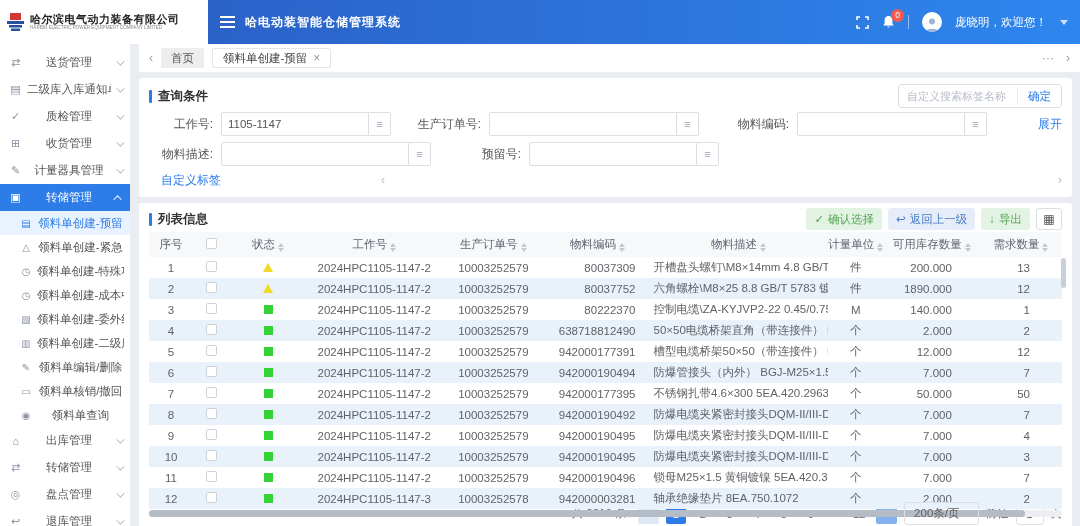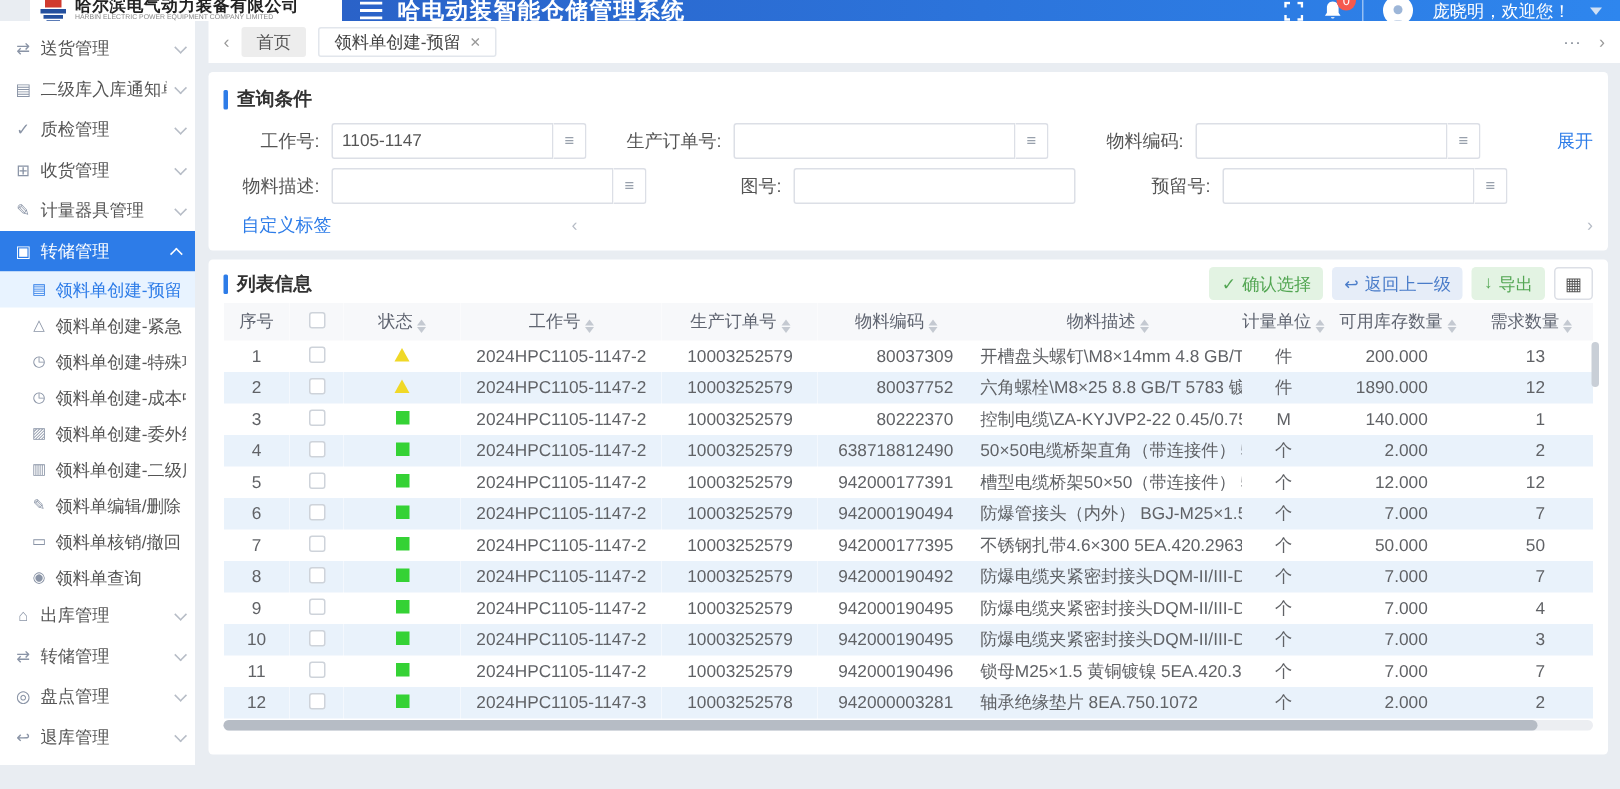--- a/index.html
+++ b/index.html
@@ -1,43 +1,43 @@
 <!DOCTYPE html>
 <html><head>
 <meta charset="utf-8">
 <style>
   * { box-sizing: border-box; margin: 0; padding: 0; }
   html,body { width:1080px; height:526px; overflow:hidden;
     font-family:"Liberation Sans","DejaVu Sans",sans-serif; font-size:12px; color:#333; background:#e9edf2; }
 
   
-  .topbar { height:14px; display:flex;margin-left:20px; }
+  .topbar { height:44px; display:flex; }
   .logo-area { width:208px; background:#fff; display:flex; align-items:center; padding:0 4px 0 6px; gap:5px; flex-shrink:0; }
   .logo-text { line-height:1.05; }
   .company-cn { font-size:11px; font-weight:bold; color:#222; letter-spacing:.5px; white-space:nowrap; }
   .company-en { font-size:5px; color:#888; white-space:nowrap; transform:scale(.92); transform-origin:left; }
   .topbar-main { flex:1; background:linear-gradient(90deg,#2a62c8,#2e86ee); display:flex; align-items:center; color:#fff; padding:0 12px; gap:10px; }
-  .app-title { font-size:15px; font-weight:bold; letter-spacing:1px; }
+  .app-title { font-size:12px; font-weight:bold; letter-spacing:1px; }
   .topbar-right { margin-left:auto; display:flex; align-items:center; gap:13px; }
   .tb-icon { display:flex; align-items:center; cursor:pointer; position:relative; }
   .badge { position:absolute; top:-6px; right:-9px; background:#f5594e; color:#fff; font-size:8.5px;
     min-width:13px; height:13px; line-height:13px; border-radius:8px; text-align:center; padding:0 2px; }
   .tb-divider { width:1px; height:14px; background:rgba(255,255,255,.5); }
   .avatar { width:20px; height:20px; border-radius:50%; background:#fff; display:flex; align-items:flex-end; justify-content:center; overflow:hidden; }
   .greeting { font-size:11.5px; white-space:nowrap; }
   .caret-down { width:0; height:0; border-left:4px solid transparent; border-right:4px solid transparent; border-top:5px solid #cfe0f5; }
 
   
   .body-row { display:flex; height:496px; }
   aside { width:130px; background:#fff; overflow:hidden; padding-top:5px; flex-shrink:0; }
   main { flex:1; margin-left:9px; display:flex; flex-direction:column; min-width:0; }
 
   
   .side-item { height:27px; display:flex; align-items:center; padding:0 8px 0 9px; gap:5px; cursor:pointer; color:#555; font-size:11.5px; }
-  .side-item .s-label, .side-child .s-label { flex:1; white-space:nowrap; overflow:hidden; }
+  .side-item .s-label, .side-child .s-label { flex:1; white-space:nowrap; overflow:hidden;text-align:center; }
   .s-icon { width:13px; color:#8a94a6; font-size:11px; text-align:center; flex-shrink:0; }
   .chev { width:6px; height:6px; border-right:1.3px solid #b6bcc6; border-bottom:1.3px solid #b6bcc6;
     transform:rotate(45deg) translateY(-2px); flex-shrink:0; }
   .side-item.active { background:#2d7ce8; color:#fff; }
   .side-item.active .s-icon { color:#fff; }
   .side-item.active .chev { border-color:#fff; transform:rotate(-135deg) translateY(-2px); }
   .side-child { height:24px; display:flex; align-items:center; gap:5px; padding:0 6px 0 20px; cursor:pointer; color:#555; font-size:11.5px; }
   .side-child .s-icon { font-size:10px; width:12px; }
   .side-child.selected { background:#e8f3ff; color:#2d7ce8; }
   .side-child.selected .s-icon { color:#2d7ce8; }
@@ -279,20 +279,25 @@
         <span class="tab-nav">›</span>
       </div>
     </div>
 
     <div class="content">
 
       <section class="card">
         <div class="card-head">
           <span class="head-bar"></span>
           <span>查询条件</span>
+          <div class="tag-search">
+            <input placeholder="自定义搜索标签名称" style="">
+            <span class="tag-divider"></span>
+            <button class="tag-confirm">确定</button>
+          </div>
         </div>
         <div id="query-rows">
             <div class="q-row">
               <div class="q-field" style="margin-right: 26px; justify-content: center;">
                 <span class="q-label">工作号:</span>
                 <input class="q-input" style="width: 148px;" value="1105-1147">
                 <span class="q-append">≡</span>
               </div>
               <div class="q-field" style="margin-right: 26px;">
                 <span class="q-label">生产订单号:</span>
@@ -306,24 +311,20 @@
               </div>
               <div class="q-actions">
                 <span class="link">展开</span>
               </div>
             </div>
             <div class="q-row">
               <div class="q-field" style="margin-right: 26px;">
                 <span class="q-label">物料描述:</span>
                 <input class="q-input" style="width: 188px;" value="">
                 <span class="q-append">≡</span>
-              </div>
-              <div class="q-field" style="margin-right: 26px;">
-                <span class="q-label">图号:</span>
-                <input class="q-input no-append" style="width: 188px;" value="">
               </div>
               <div class="q-field" style="margin-right: 26px;">
                 <span class="q-label">预留号:</span>
                 <input class="q-input" style="width: 168px;" value="">
                 <span class="q-append">≡</span>
               </div>
             </div>
           </div>
         <div class="query-foot">
           <span class="link" style="margin-left:12px">自定义标签</span>
@@ -549,16 +550,33 @@
                   <td class="ar" style="padding-right:28px">2.000</td>
                   <td class="ar" style="padding-right:32px">2</td>
                 </tr>
               </tbody>
           </table>
           <div class="vscroll"></div>
           <div class="hscroll-track">
               <div class="hscroll-thumb"></div>
             </div>
         </div>
+        <div class="pagination" id="pagination">
+            <span class="pg-total">共 2216 条</span>
+            <span class="pg-arrow pg-prev">‹</span>
+            <span class="pg-num active">1</span>
+            <span class="pg-num">2</span>
+            <span class="pg-num">3</span>
+            <span class="pg-num">4</span>
+            <span class="pg-num">5</span>
+            <span class="pg-num">6</span>
+            <span class="pg-ellipsis">···</span>
+            <span class="pg-num">12</span>
+            <span class="pg-arrow pg-next">›</span>
+            <span class="size-select">200条/页</span>
+            <span>前往</span>
+            <input class="goto-input" value="1" style="">
+            <span>页</span>
+          </div>
       </section>
     </div>
   </main>
 </div>
 
 </body></html>

